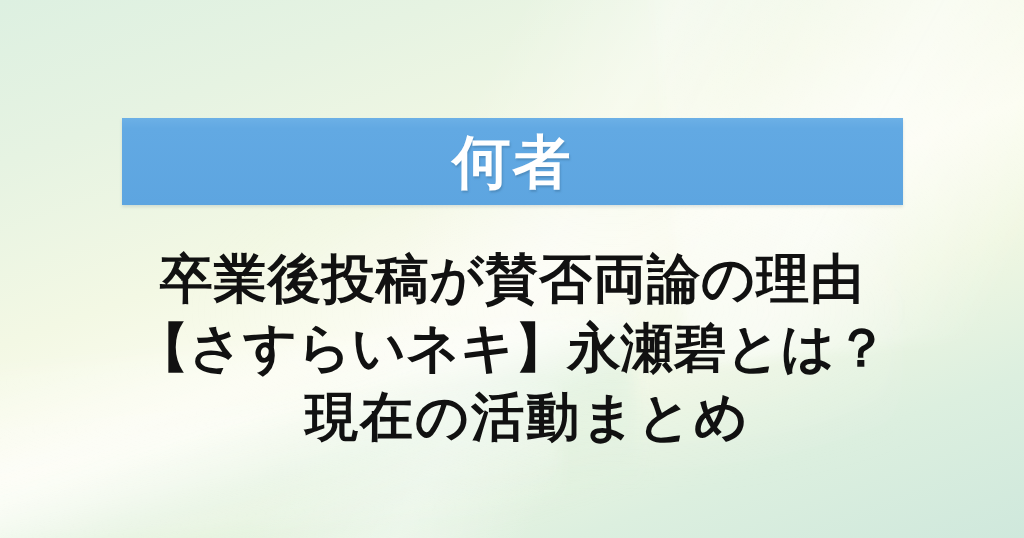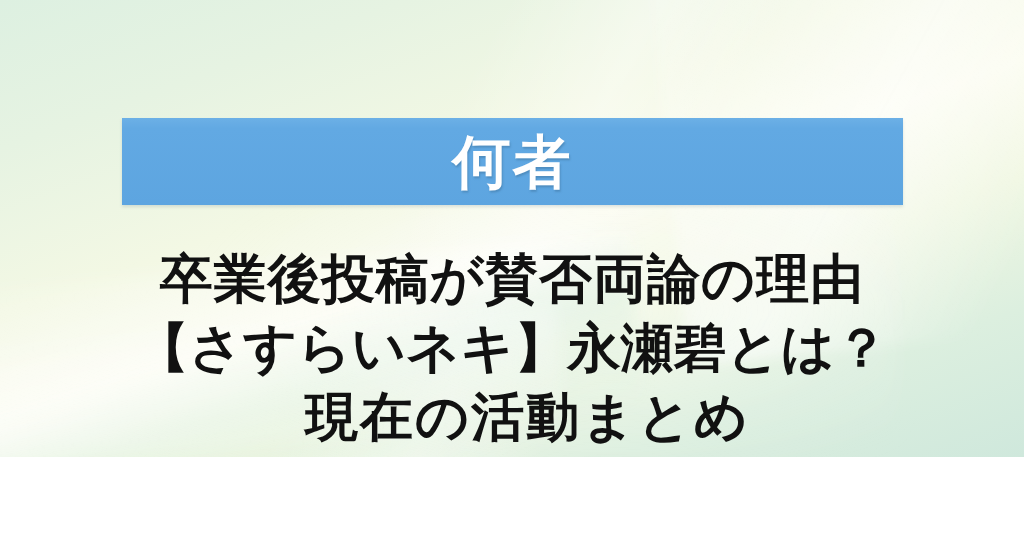--- a/index.html
+++ b/index.html
@@ -9,21 +9,21 @@
   body {
     width: 1024px;
     height: 538px;
     overflow: hidden;
     font-family: "DejaVu Sans", "Liberation Sans", sans-serif;
   }
 
   #thumbnail-card {
     position: relative;
     width: 1024px;
-    height: 457px;
+    height: 538px;
     overflow: hidden;
     background:
       linear-gradient(118deg,
         rgba(255,255,255,0.00) 0%,
         rgba(255,255,255,0.00) 40%,
         rgba(255,255,255,0.38) 52%,
         rgba(255,255,255,0.00) 62%,
         rgba(255,255,255,0.00) 100%),
       linear-gradient(160deg,
         #ddf0e1 0%,

